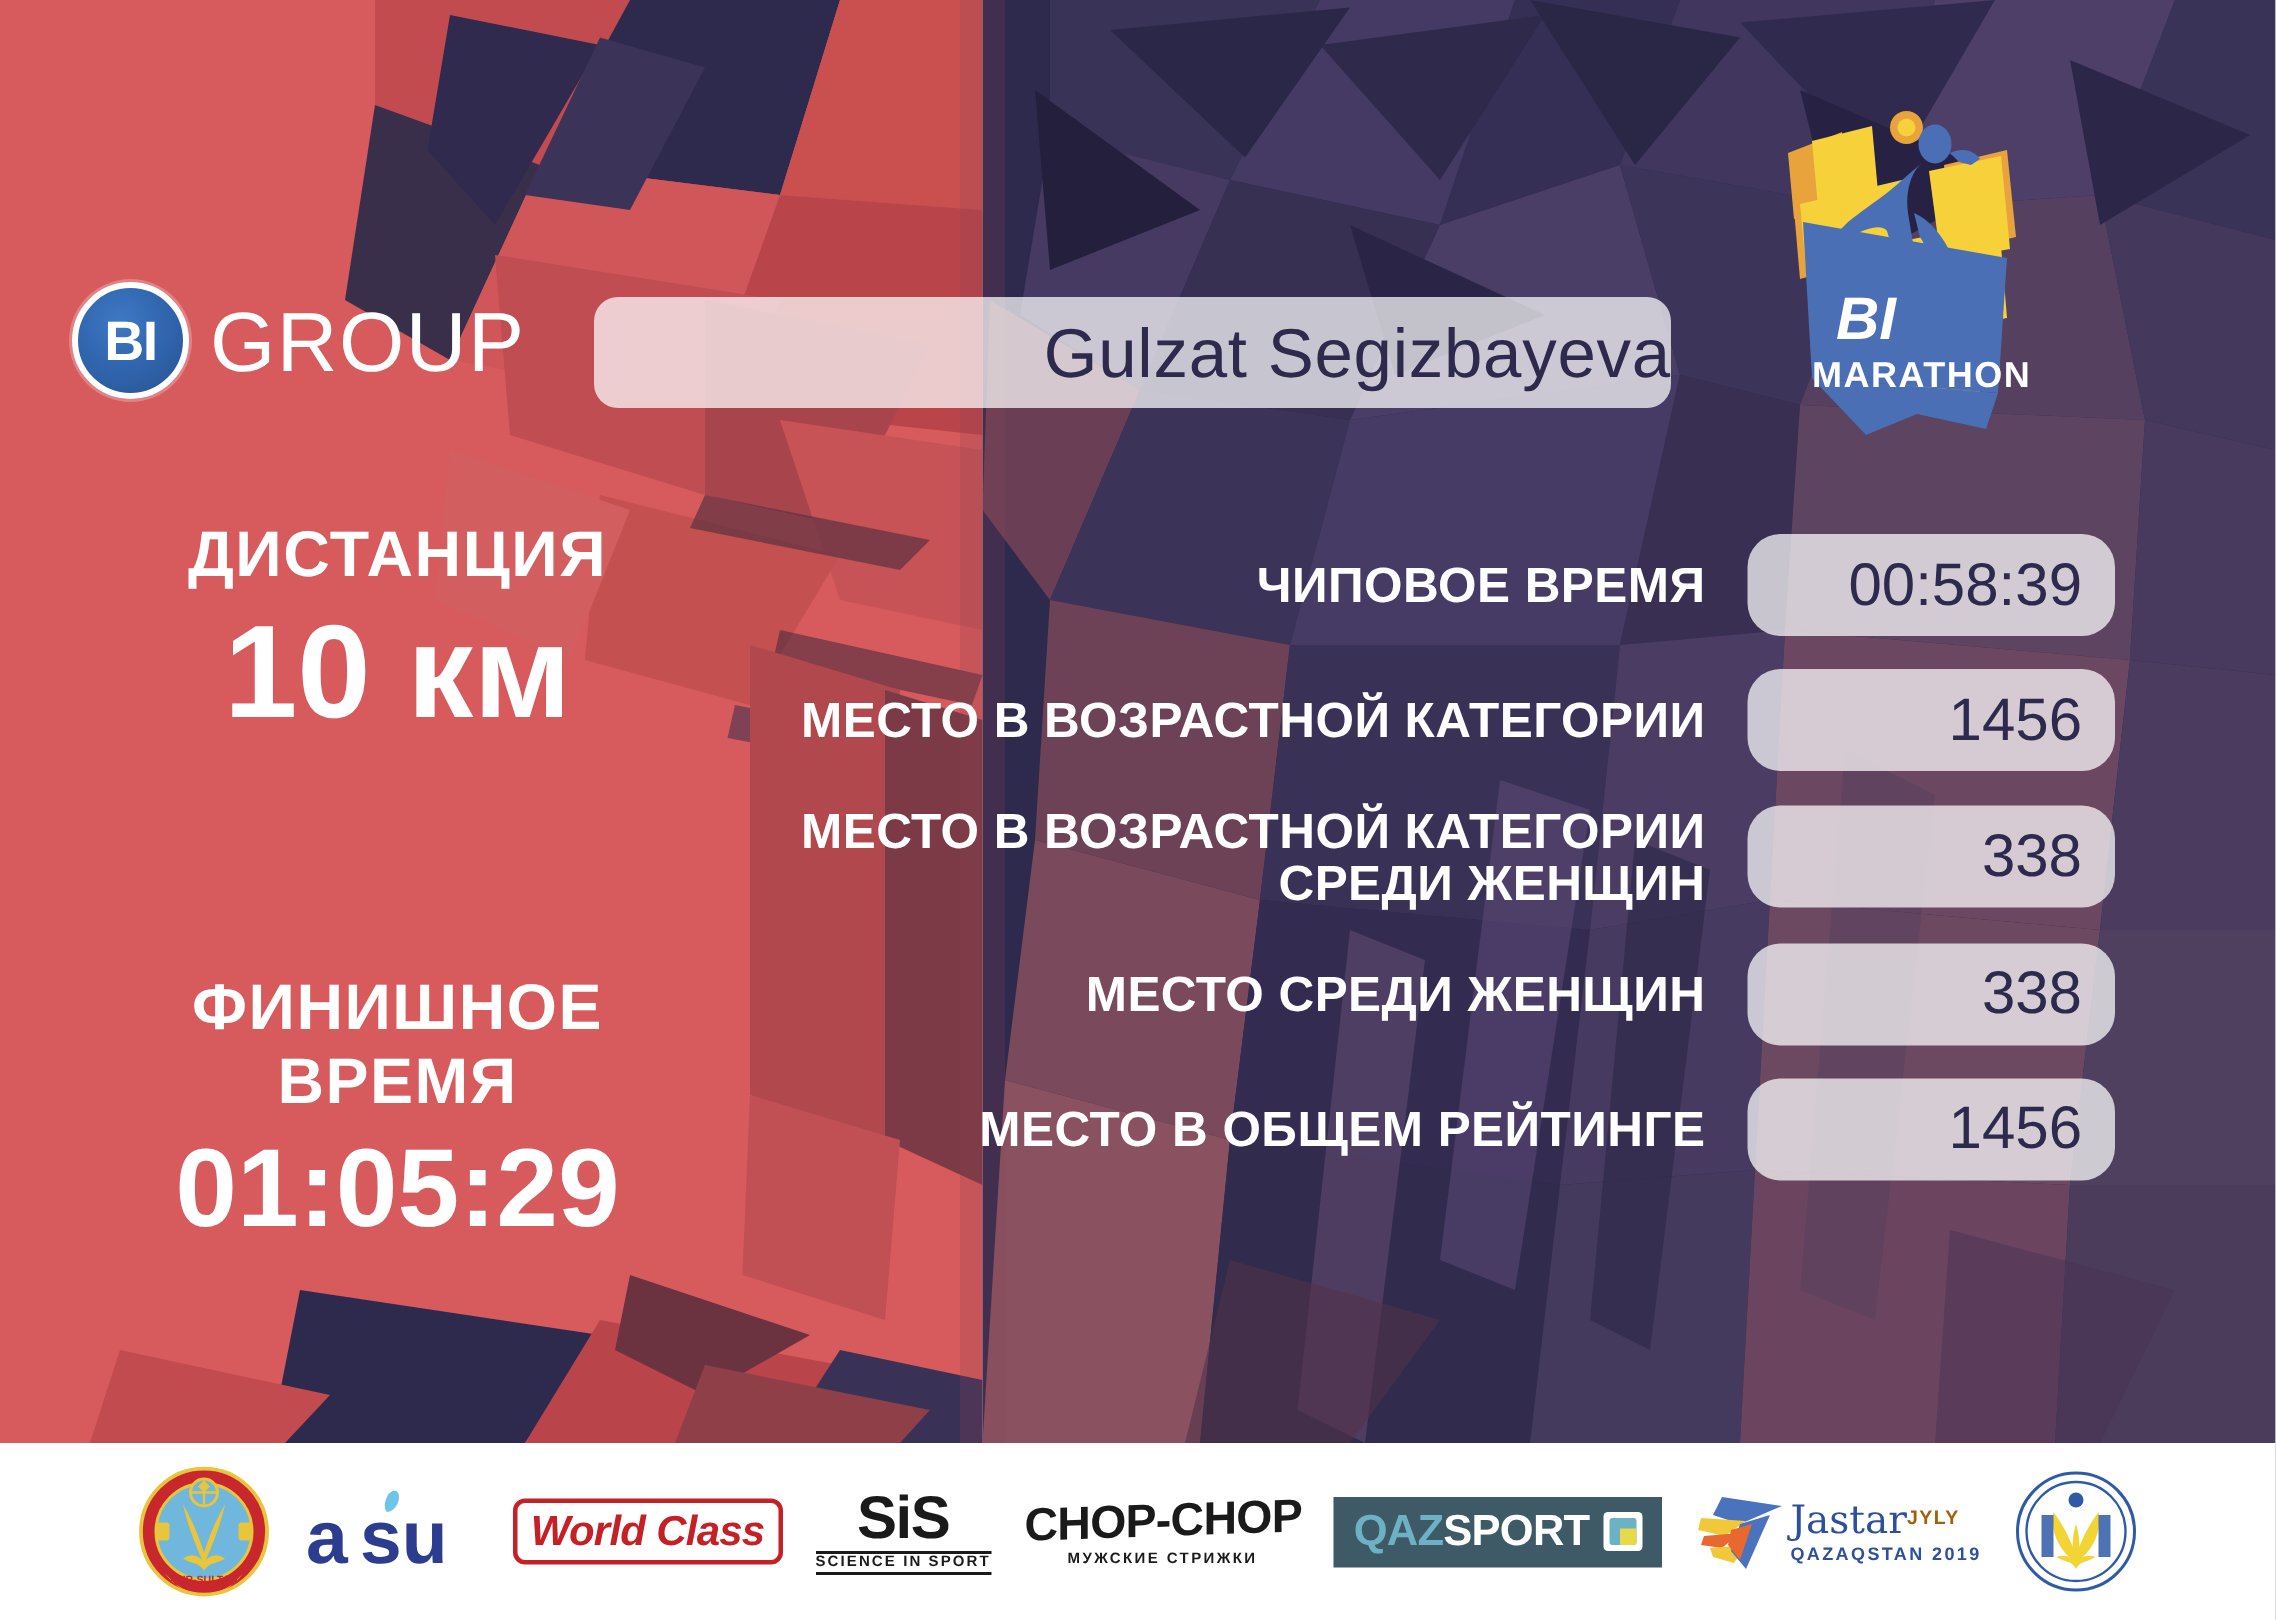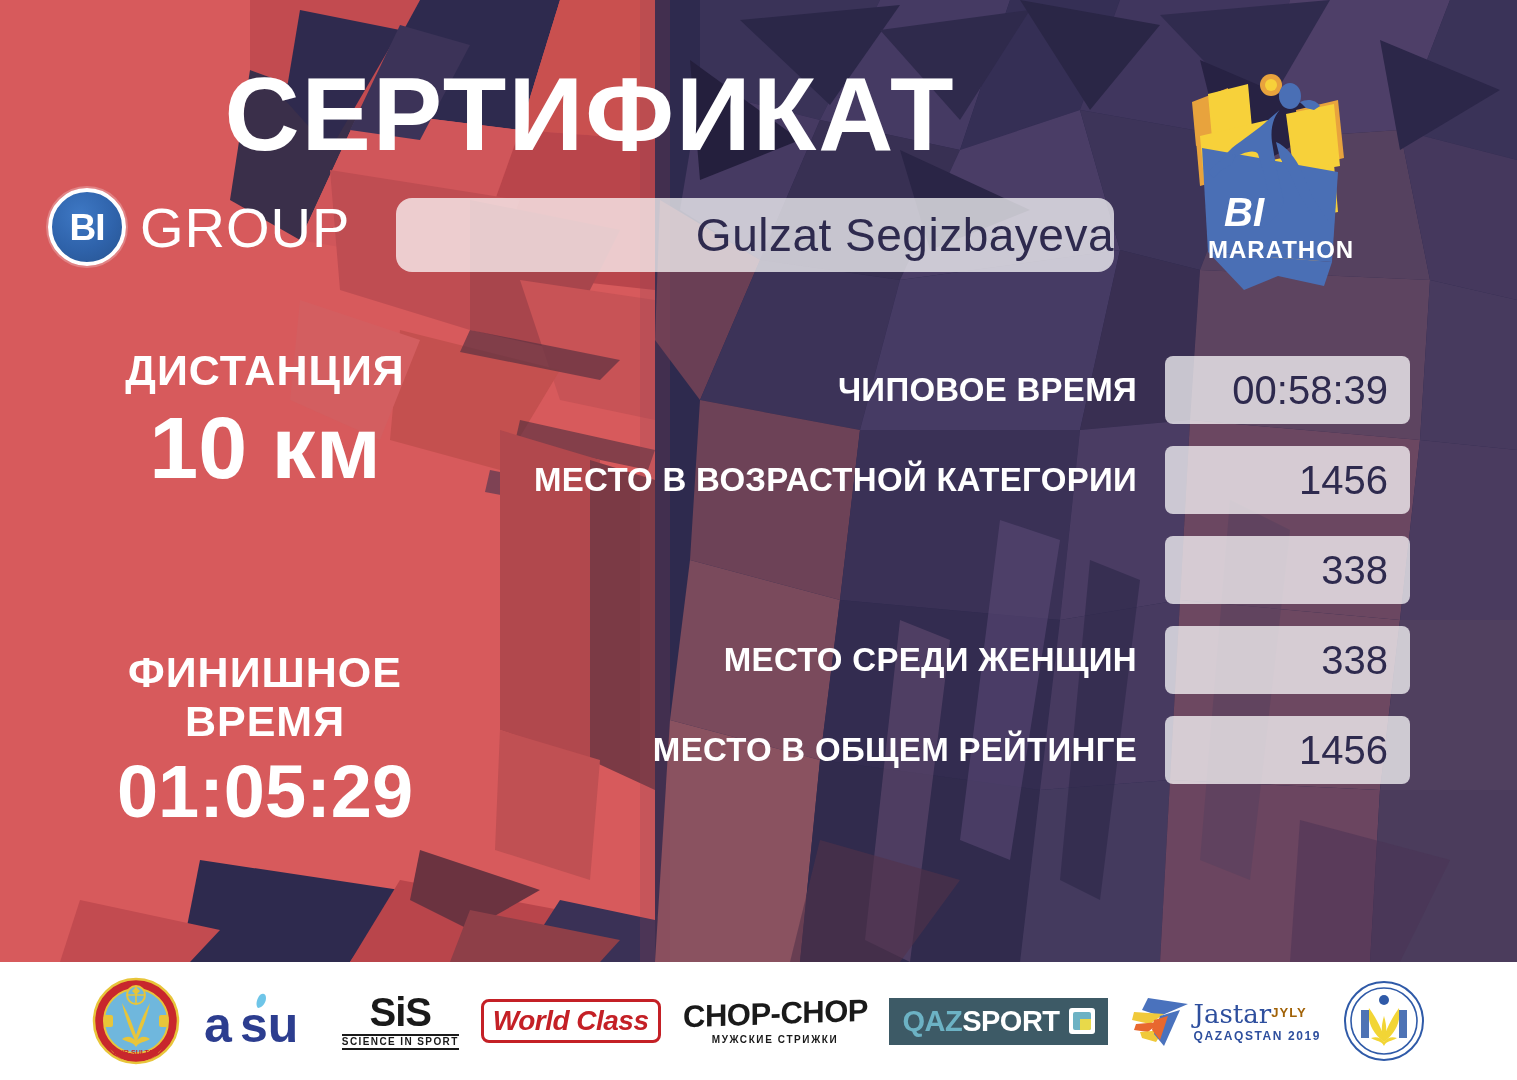--- a/index.html
+++ b/index.html
@@ -64,21 +64,21 @@
   #stats { position:absolute; left:510px; top:356px; width:900px; }
   .stat-row { display:flex; align-items:center; justify-content:flex-end; margin-bottom:22px; }
   .stat-label {
     flex:0 0 auto; width:640px; text-align:right;
     color:#fff; font-size:33px; font-weight:bold; line-height:1.07;
     letter-spacing:0.3px; padding-right:28px;
   }
   .stat-value {
     flex:0 0 auto; width:245px; height:68px;
     background:rgba(255,255,255,0.72);
-    border-radius:8px;
+    border-radius:22px;
     display:flex; align-items:center; justify-content:flex-end;
     padding-right:22px;
     color:#2e2a4e; font-size:40px; font-weight:400;
   }
 
   
   #footer {
     position:absolute; left:0; top:962px; width:1517px; height:118px;
     background:#ffffff;
     display:flex; align-items:center; justify-content:center; gap:22px;
@@ -219,21 +219,20 @@
         <polygon points="560,900 655,920 655,962 520,962" fill="#3a3156"></polygon>
         <polygon points="80,900 220,930 190,962 60,962" fill="#c24b50"></polygon>
         <polygon points="420,850 540,890 470,930 410,900" fill="#6b3340"></polygon>
         <polygon points="470,910 620,940 600,962 450,962" fill="#8e3f48"></polygon>
       </g>
 
       <rect x="640" y="0" width="30" height="962" fill="#8e4455" opacity="0.22"></rect>
     </svg>
   </div>
 
-  <div class="title">СЕРТИФИКАТ</div>
 
   <div class="bigroup">
     <div class="bi-badge">
       <span>BI</span>
     </div>
     <div class="bigroup-word">GROUP</div>
   </div>
 
   <div class="name-banner">
     <span>Gulzat Segizbayeva</span>
@@ -289,20 +288,21 @@
   <div id="stats">
     <div class="stat-row">
       <div class="stat-label">ЧИПОВОЕ ВРЕМЯ</div>
       <div class="stat-value">00:58:39</div>
     </div>
     <div class="stat-row">
       <div class="stat-label">МЕСТО В ВОЗРАСТНОЙ КАТЕГОРИИ</div>
       <div class="stat-value">1456</div>
     </div>
     <div class="stat-row">
+      <div class="stat-label">МЕСТО В ВОЗРАСТНОЙ КАТЕГОРИИ СРЕДИ ЖЕНЩИН</div>
       <div class="stat-value">338</div>
     </div>
     <div class="stat-row">
       <div class="stat-label">МЕСТО СРЕДИ ЖЕНЩИН</div>
       <div class="stat-value">338</div>
     </div>
     <div class="stat-row">
       <div class="stat-label">МЕСТО В ОБЩЕМ РЕЙТИНГЕ</div>
       <div class="stat-value">1456</div>
     </div>
@@ -332,28 +332,28 @@
 
     <div class="logo-slot">
       <svg width="118" height="62" viewBox="0 0 118 62">
         <path d="M56,8 C58,3 64,2 64,8 C64,14 59,18 56,18 C54,16 54,12 56,8 Z" fill="#6ec5e8"></path>
         <text x="2" y="52" font-family="Liberation Sans, sans-serif" font-size="50" font-weight="bold" fill="#2c3d8f">a</text>
         <text x="38" y="52" font-family="Liberation Sans, sans-serif" font-size="50" font-weight="bold" fill="#2c3d8f">su</text>
       </svg>
     </div>
 
     <div class="logo-slot">
+      <div class="wc-logo">World Class</div>
+    </div>
+
+    <div class="logo-slot">
       <div class="sis-logo">
         <div class="sis-main">SiS</div>
         <div class="sis-sub">SCIENCE IN SPORT</div>
       </div>
-    </div>
-
-    <div class="logo-slot">
-      <div class="wc-logo">World Class</div>
     </div>
 
     <div class="logo-slot">
       <div class="chop-logo">
         <div class="chop-main">CHOP-CHOP</div>
         <div class="chop-sub">МУЖСКИЕ СТРИЖКИ</div>
       </div>
     </div>
 
     <div class="logo-slot">

